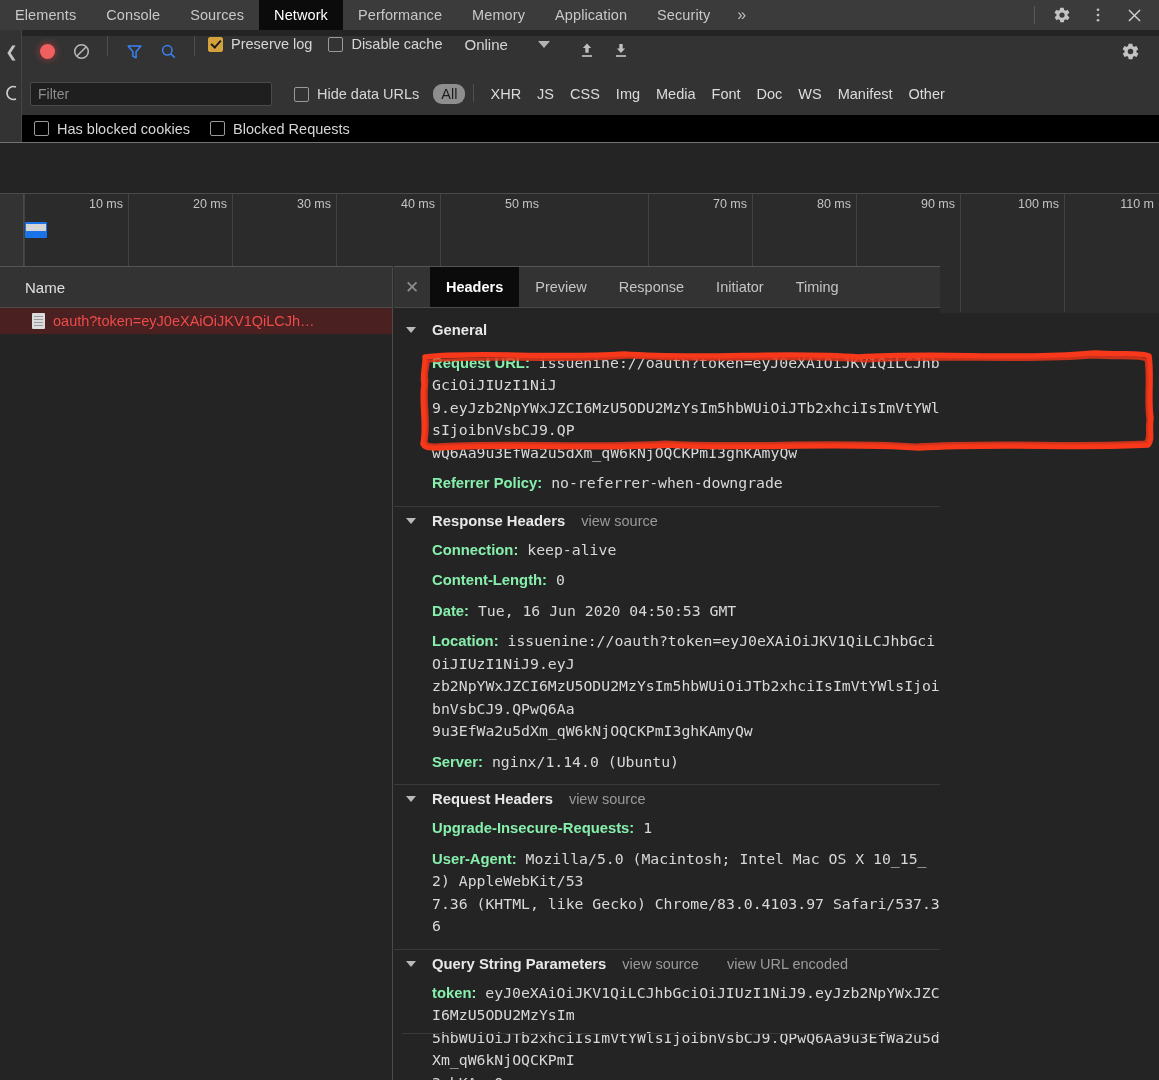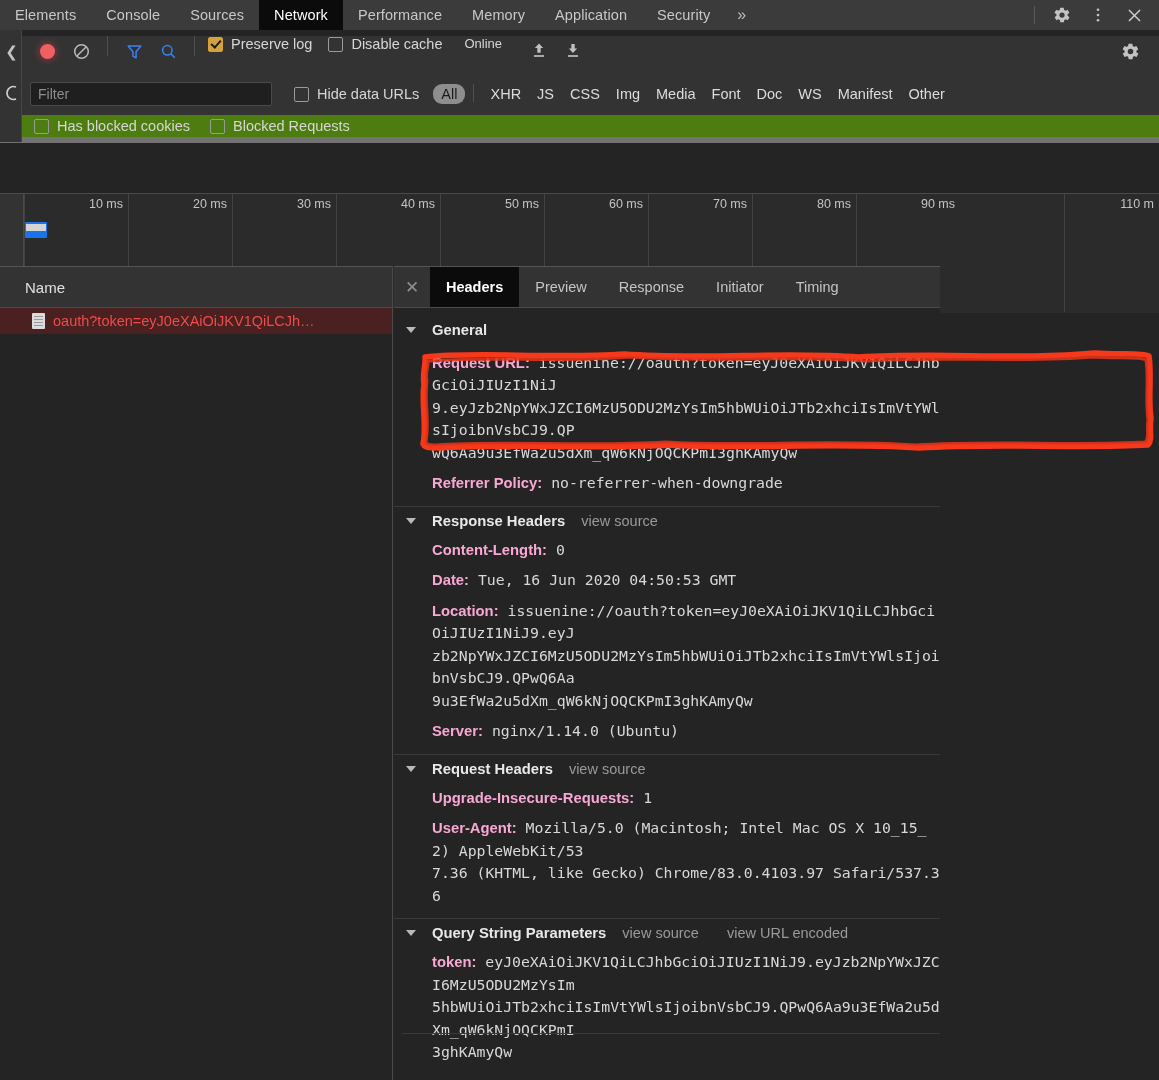--- a/index.html
+++ b/index.html
@@ -63,21 +63,21 @@
     content: ""; position: absolute; left: 4px; top: 0.5px;
     width: 4px; height: 8px; border: solid #1d1d1d;
     border-width: 0 2px 2px 0; transform: rotate(42deg);
   }
   .chk-label {
     display: flex; align-items: center; gap: 8px;
     font-size: 14.5px; color: #d6d6d6; white-space: nowrap;
   }
   .throttle {
     display: flex; align-items: center; gap: 30px;
-    font-size: 13px; color: #d6d6d6; margin-left: 22px; flex-direction: column;
+    font-size: 15px; color: #d6d6d6; margin-left: 22px;
   }
   .caret-dn {
     width: 0; height: 0; border-left: 6px solid transparent;
     border-right: 6px solid transparent; border-top: 7px solid #b4b4b4;
   }
 
   
   .filterbar {
     position: absolute; left: 0; top: 73px; width: 1159px; height: 42px;
     background: #333333; display: flex; align-items: center;
@@ -96,22 +96,22 @@
   .type-chip {
     font-size: 14.5px; color: #dcdcdc; padding: 2px 8px; border-radius: 9px;
     white-space: nowrap;
   }
   .type-chip.sel { background: #8e8e8e; color: #1c1c1c; }
   .chip-sep { width: 1px; height: 18px; background: #4f4f4f; margin: 0 8px; }
 
   
   .blockedbar {
     position: absolute; left: 0; top: 115px; width: 1159px; height: 28px;
-    background: #4d7c0f; display: flex; align-items: center;
-    border-bottom: 6px solid #737373;
+    background: #000000; display: flex; align-items: center;
+    border-bottom: 1px solid #737373;
   }
   .blockedbar .chk-label { margin-left: 34px; }
   .blockedbar .chk-label + .chk-label { margin-left: 20px; }
 
   
   .overview {
     position: absolute; left: 0; top: 146px; width: 1159px; height: 120px;
     background: #2b2b2b; border-top: 1px solid #4a4a4a; margin-top: 47px;
   }
   .ov-left-gutter {
@@ -192,21 +192,21 @@
     width: 0; height: 0; border-left: 5px solid transparent;
     border-right: 5px solid transparent; border-top: 6px solid #b9b9b9; flex: none;
   }
   .view-src { font-weight: normal; color: #9a9a9a; font-size: 14.5px; }
   .kv {
     padding: 4px 0 4px 38px; font-size: 14.8px; color: #d8d8d8;
     font-family: "DejaVu Sans Mono", monospace; line-height: 1.52;
     word-break: break-all;
   }
   .kv b {
-    font-family: "Liberation Sans", sans-serif; color: #f9a8d4; font-weight: bold;
+    font-family: "Liberation Sans", sans-serif; color: #86efac; font-weight: bold;
   }
   .kv .cont { display: block; }
   .sec-div {
     height: 1px; background: #3a3a3a; margin: 7px 0 0 0;
   }
   .bottom-div { position: absolute; left: 8px; right: 0; bottom: 46px; height: 1px; background: #3a3a3a; }
 
   
   .annot {
     position: absolute; left: 419px; top: 348px; width: 736px; height: 104px;
@@ -377,31 +377,31 @@
         </div>
       <div class="tick" style="left:208px;width:104px">
           <span>30 ms</span>
         </div>
       <div class="tick" style="left:312px;width:104px">
           <span>40 ms</span>
         </div>
       <div class="tick" style="left:416px;width:104px">
           <span>50 ms</span>
         </div>
-      <div class="tick" style="left:520px;width:104px">
-          <span>60 ms</span>
-        </div>
       <div class="tick" style="left:624px;width:104px">
           <span>70 ms</span>
         </div>
       <div class="tick" style="left:728px;width:104px">
           <span>80 ms</span>
         </div>
       <div class="tick" style="left:832px;width:104px">
           <span>90 ms</span>
+        </div>
+      <div class="tick" style="left:936px;width:104px">
+          <span>100 ms</span>
         </div>
       <div class="tick" style="left:1040px;width:95px">
           <span>110 m</span>
         </div>
     </div>
     <div class="wf-bar">
         <i></i>
       </div>
   </div>
 
@@ -450,20 +450,24 @@
       <div class="kv">
         <b>Referrer Policy:</b>
         <span>no-referrer-when-downgrade</span>
       </div>
       <div class="sec-div"></div>
 
       <div class="sec-head">
         <span class="tri"></span>
         <span>Response Headers</span>
         <span class="view-src">view source</span>
+      </div>
+      <div class="kv">
+        <b>Connection:</b>
+        <span>keep-alive</span>
       </div>
       <div class="kv">
         <b>Content-Length:</b>
         <span>0</span>
       </div>
       <div class="kv">
         <b>Date:</b>
         <span>Tue, 16 Jun 2020 04:50:53 GMT</span>
       </div>
       <div class="kv">

